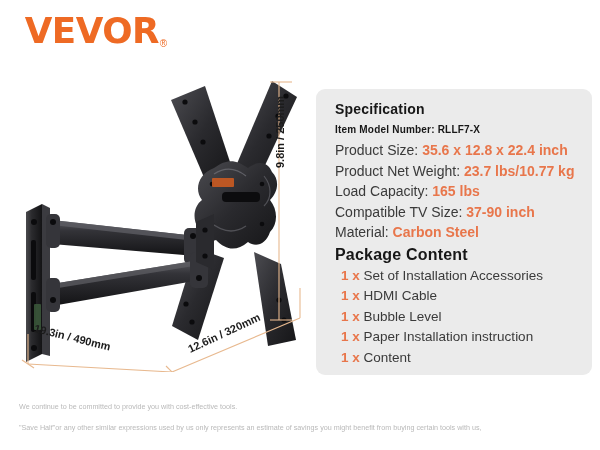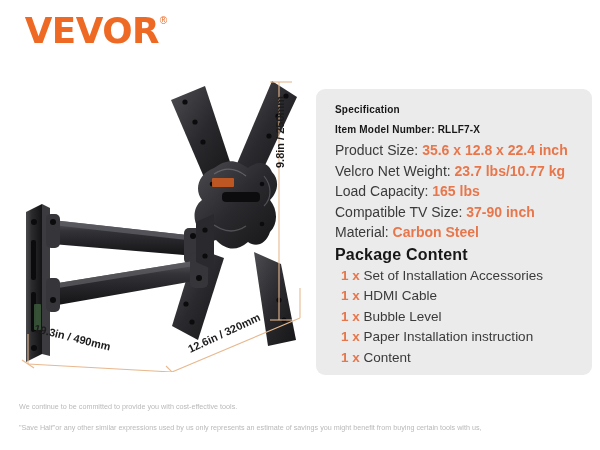--- a/index.html
+++ b/index.html
@@ -15,21 +15,21 @@
     font-family: "Liberation Sans", sans-serif;
     background: #ffffff;
   }
 
   
   #brand-logo {
     position: absolute;
     left: 26px;
     top: 14px;
     display: flex;
-    align-items: flex-start;
+    align-items: flex-end;
   }
   #brand-logo .wordmark {
     font-family: "DejaVu Sans", sans-serif;
     font-weight: 700;
     font-size: 35px;
     letter-spacing: -0.5px;
     color: #EE6A24;
     line-height: 1;
     transform: scaleX(1.02);
   }
@@ -92,21 +92,21 @@
   #spec-content {
     position: absolute;
     left: 335px;
     top: 100px;
     width: 258px;
     z-index: 2;
   }
   .spec-heading {
     font-family: "Liberation Sans", sans-serif;
     font-weight: 700;
-    font-size: 10px;
+    font-size: 14px;
     color: #171717;
     line-height: 19px;
     letter-spacing: 0.2px;
   }
   .spec-model {
     font-family: "Liberation Sans", sans-serif;
     font-weight: 700;
     font-size: 10px;
     color: #171717;
     line-height: 21px;
@@ -309,21 +309,21 @@
     <span>Item Model Number:</span>
     <span>RLLF7-X</span>
   </div>
 
   <div class="spec-row">
     <span>Product Size:</span>
     <span class="val">35.6 x 12.8 x 22.4 inch</span>
   </div>
 
   <div class="spec-row">
-    <span>Velcro Net Weight:</span>
+    <span>Product Net Weight:</span>
     <span class="val">23.7 lbs/10.77 kg</span>
   </div>
 
   <div class="spec-row">
     <span>Load Capacity:</span>
     <span class="val">165 lbs</span>
   </div>
 
   <div class="spec-row">
     <span>Compatible TV Size:</span>

